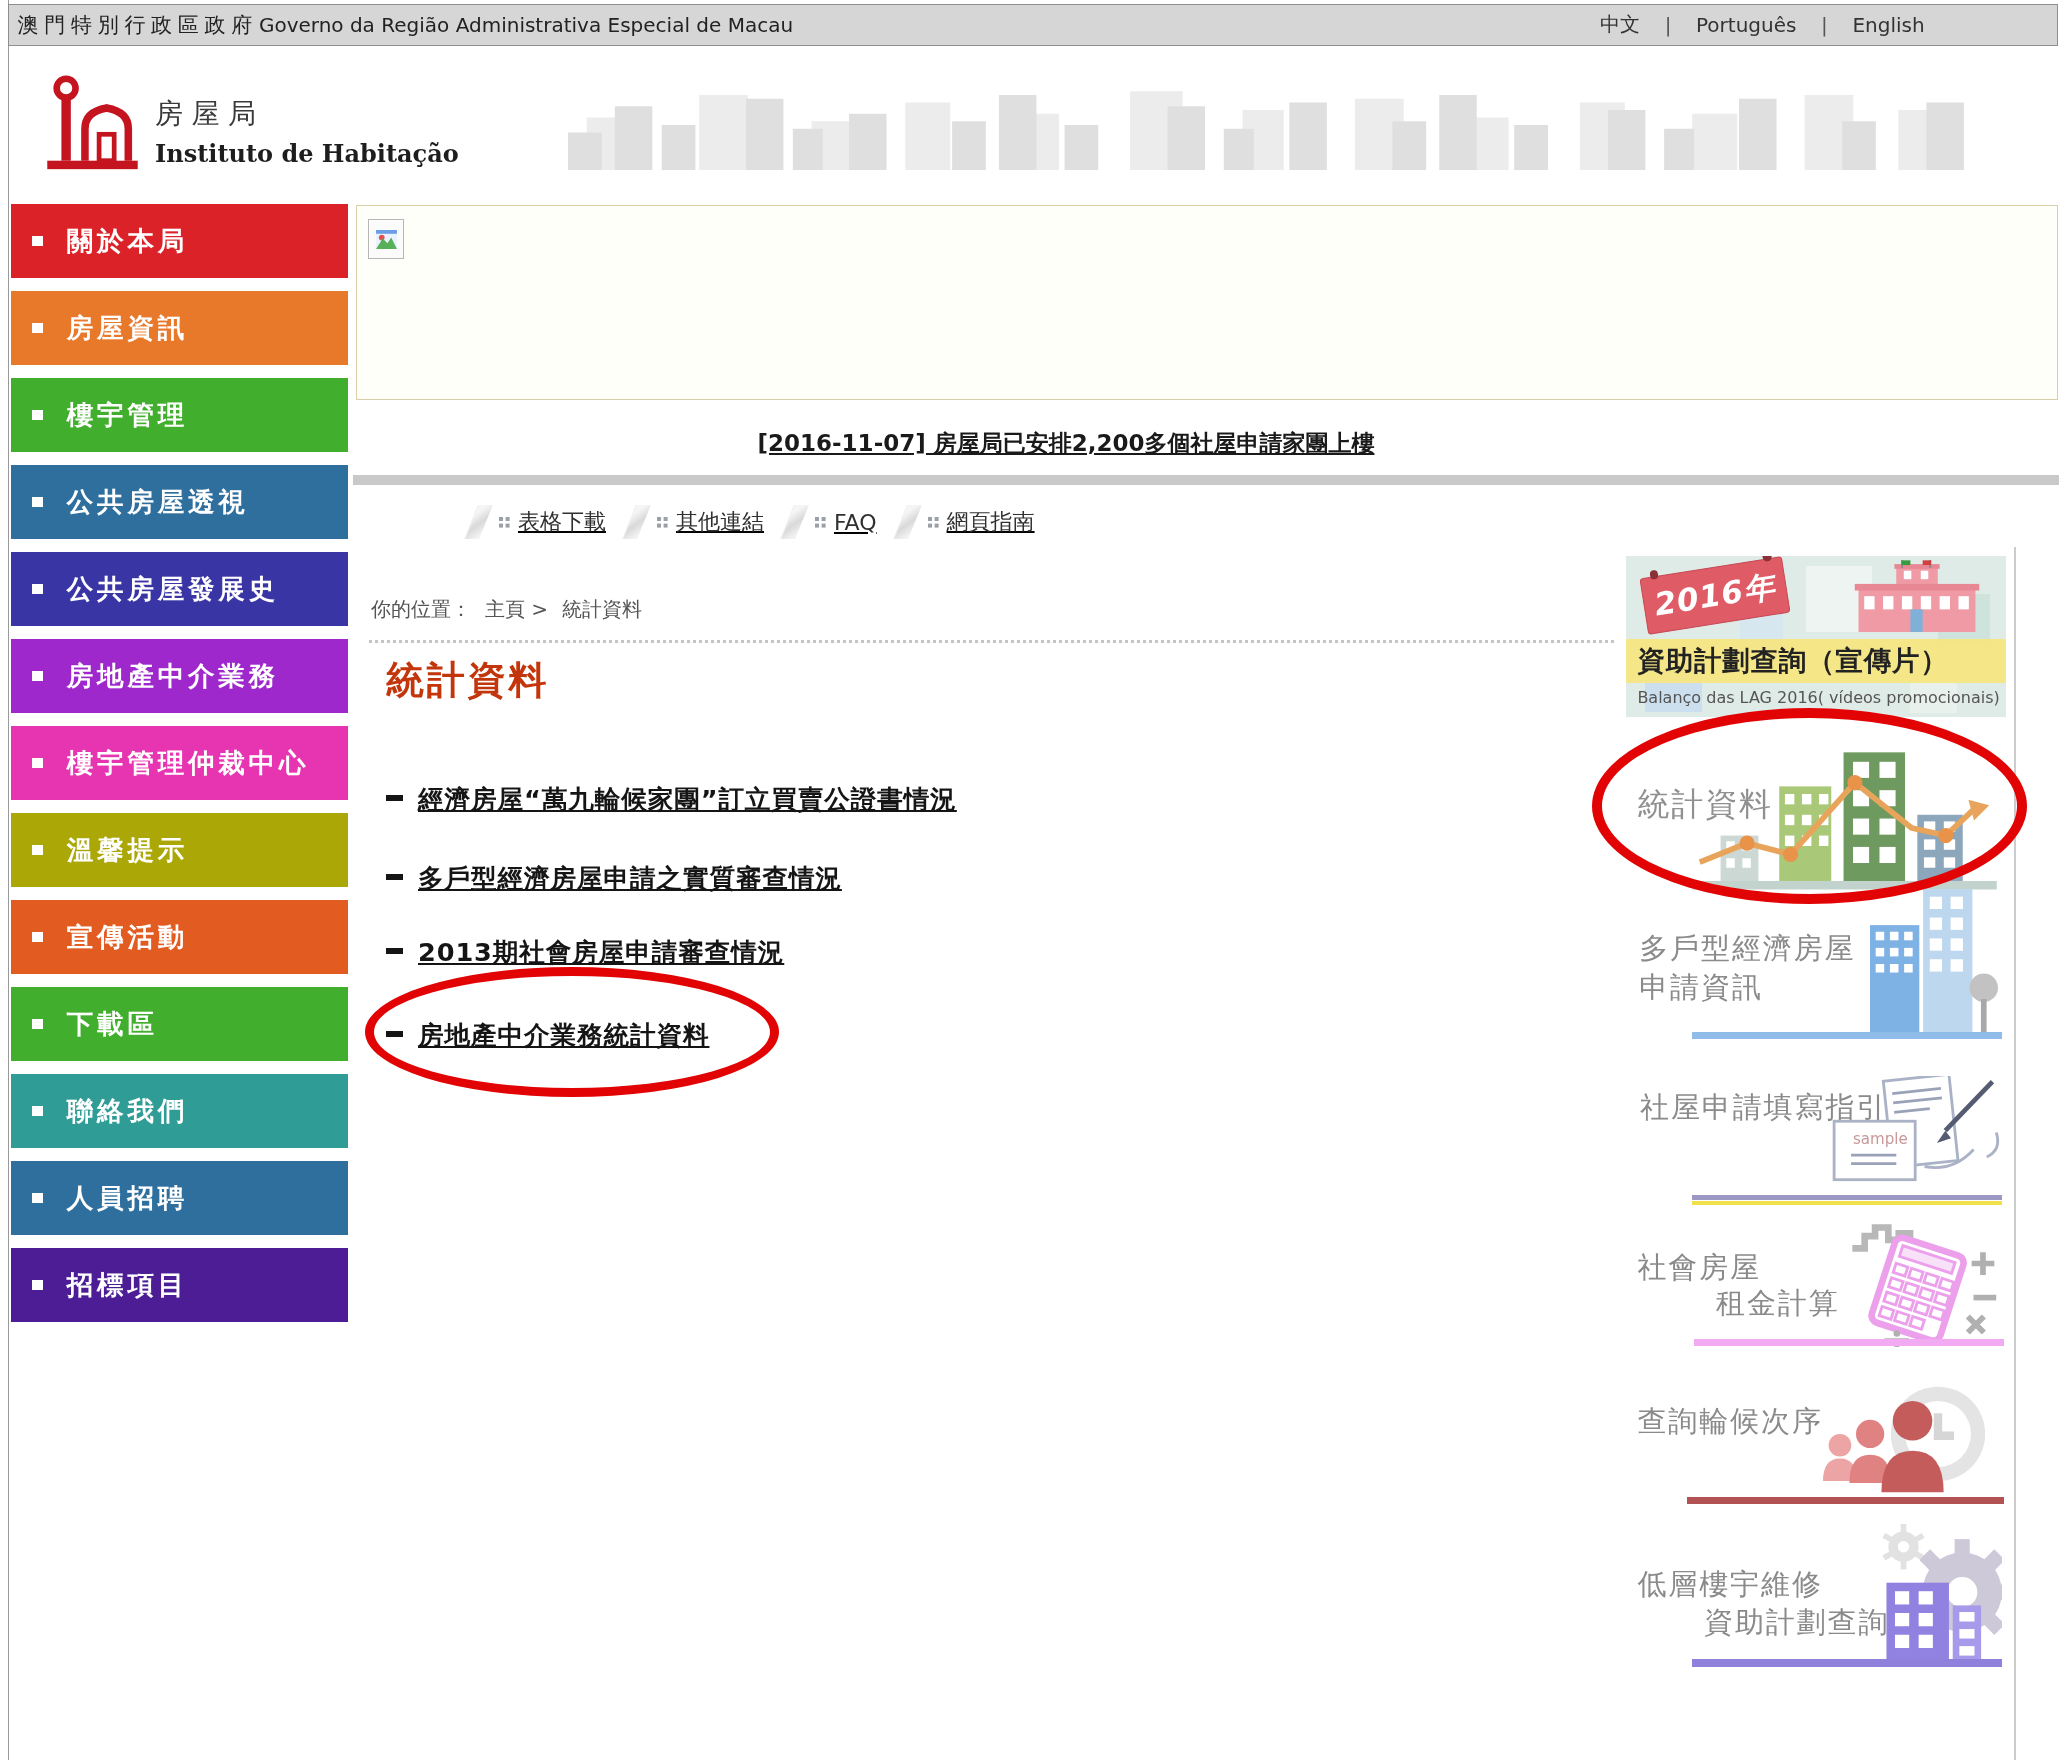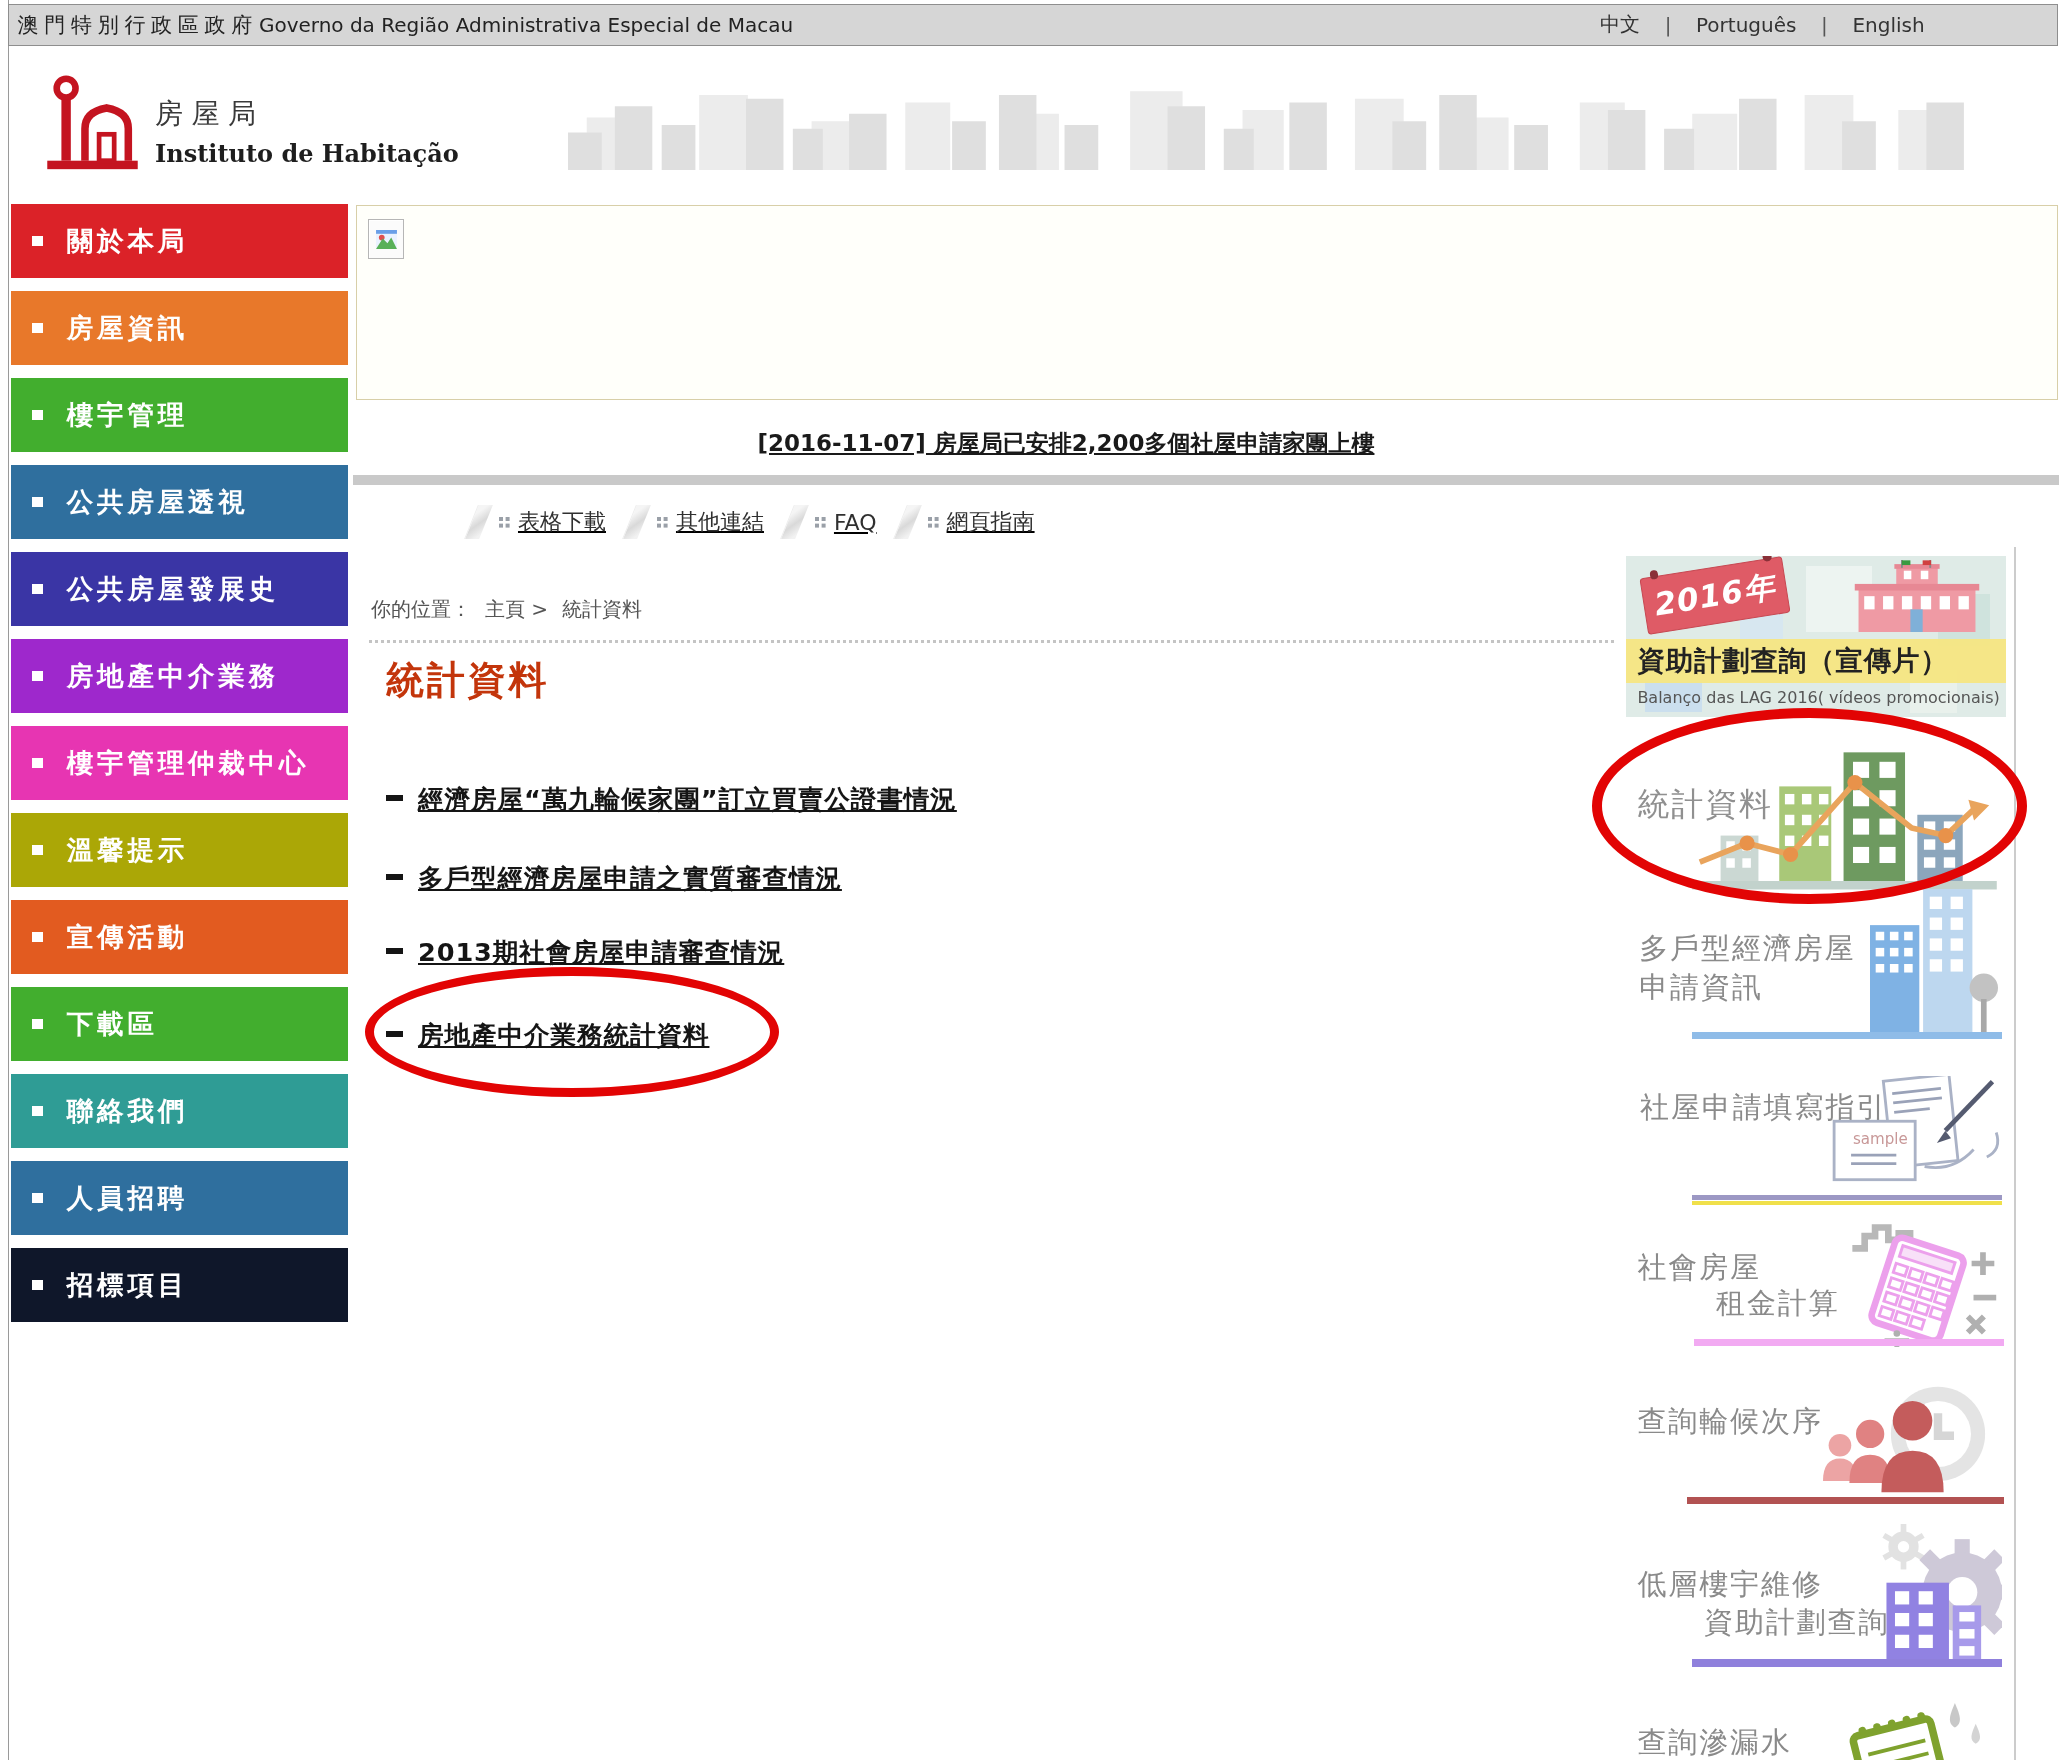--- a/index.html
+++ b/index.html
@@ -235,21 +235,21 @@
       <span class="side-label">下載區</span>
       </div>
     <div class="side-item" style="background-color: rgb(47, 156, 149);">
       <span class="bullet"></span>
       <span class="side-label">聯絡我們</span>
       </div>
     <div class="side-item" style="background-color: rgb(47, 111, 158);">
       <span class="bullet"></span>
       <span class="side-label">人員招聘</span>
       </div>
-    <div class="side-item" style="background-color: #0f172a;">
+    <div class="side-item" style="background-color: #4c1d95;">
       <span class="bullet"></span>
       <span class="side-label">招標項目</span>
       </div>
   </div>
 
   <div class="abs flash-box">
     <div class="broken-img">
       <svg width="21" height="19" viewBox="0 0 22 20">
         <rect width="22" height="20" fill="#EAF2FF"></rect>
         <rect width="22" height="4" fill="#6A9FE8"></rect>
@@ -553,36 +553,18 @@
       <rect x="156" y="86" width="30" height="60" fill="#A79AEA"></rect>
       <g fill="#FFF">
           <rect x="163" y="93" width="16" height="10"></rect>
           <rect x="163" y="111" width="16" height="10"></rect>
           <rect x="163" y="129" width="16" height="10"></rect>
         </g>
     </svg>
     <div class="under-violet"></div>
   </div>
 
-  <div class="abs rbanner bleak">
-    <div class="rb-label">查詢滲漏水</div>
-    <svg class="rsvg" style="right:17px;top:0px;" width="144" height="95" viewBox="0 0 152 100">
-      <path d="M116,4 C110,18 108,25 116,30 C124,25 122,18 116,4 Z" fill="#C8C8C8"></path>
-      <path d="M138,26 C133,37 131,43 138,47 C145,43 143,37 138,26 Z" fill="#D4D4D4"></path>
-      <g transform="rotate(-14 60 60)">
-        <rect x="14" y="28" width="84" height="70" rx="6" fill="#FFF" stroke="#7FA22E" stroke-width="8"></rect>
-        <circle cx="26" cy="24" r="4" fill="#7FA22E"></circle>
-          <circle cx="42" cy="24" r="4" fill="#7FA22E"></circle>
-        <circle cx="58" cy="24" r="4" fill="#7FA22E"></circle>
-          <circle cx="74" cy="24" r="4" fill="#7FA22E"></circle>
-          <circle cx="90" cy="24" r="4" fill="#7FA22E"></circle>
-        <line x1="26" y1="50" x2="88" y2="50" stroke="#7FA22E" stroke-width="4"></line>
-        <line x1="26" y1="64" x2="88" y2="64" stroke="#7FA22E" stroke-width="4"></line>
-        <line x1="26" y1="78" x2="74" y2="78" stroke="#7FA22E" stroke-width="4"></line>
-      </g>
-    </svg>
-  </div>
 
   <div class="abs red-ellipse ellipse-banner"></div>
   <div class="abs red-ellipse ellipse-link"></div>
 
 </div>
 
 
 </body></html>

